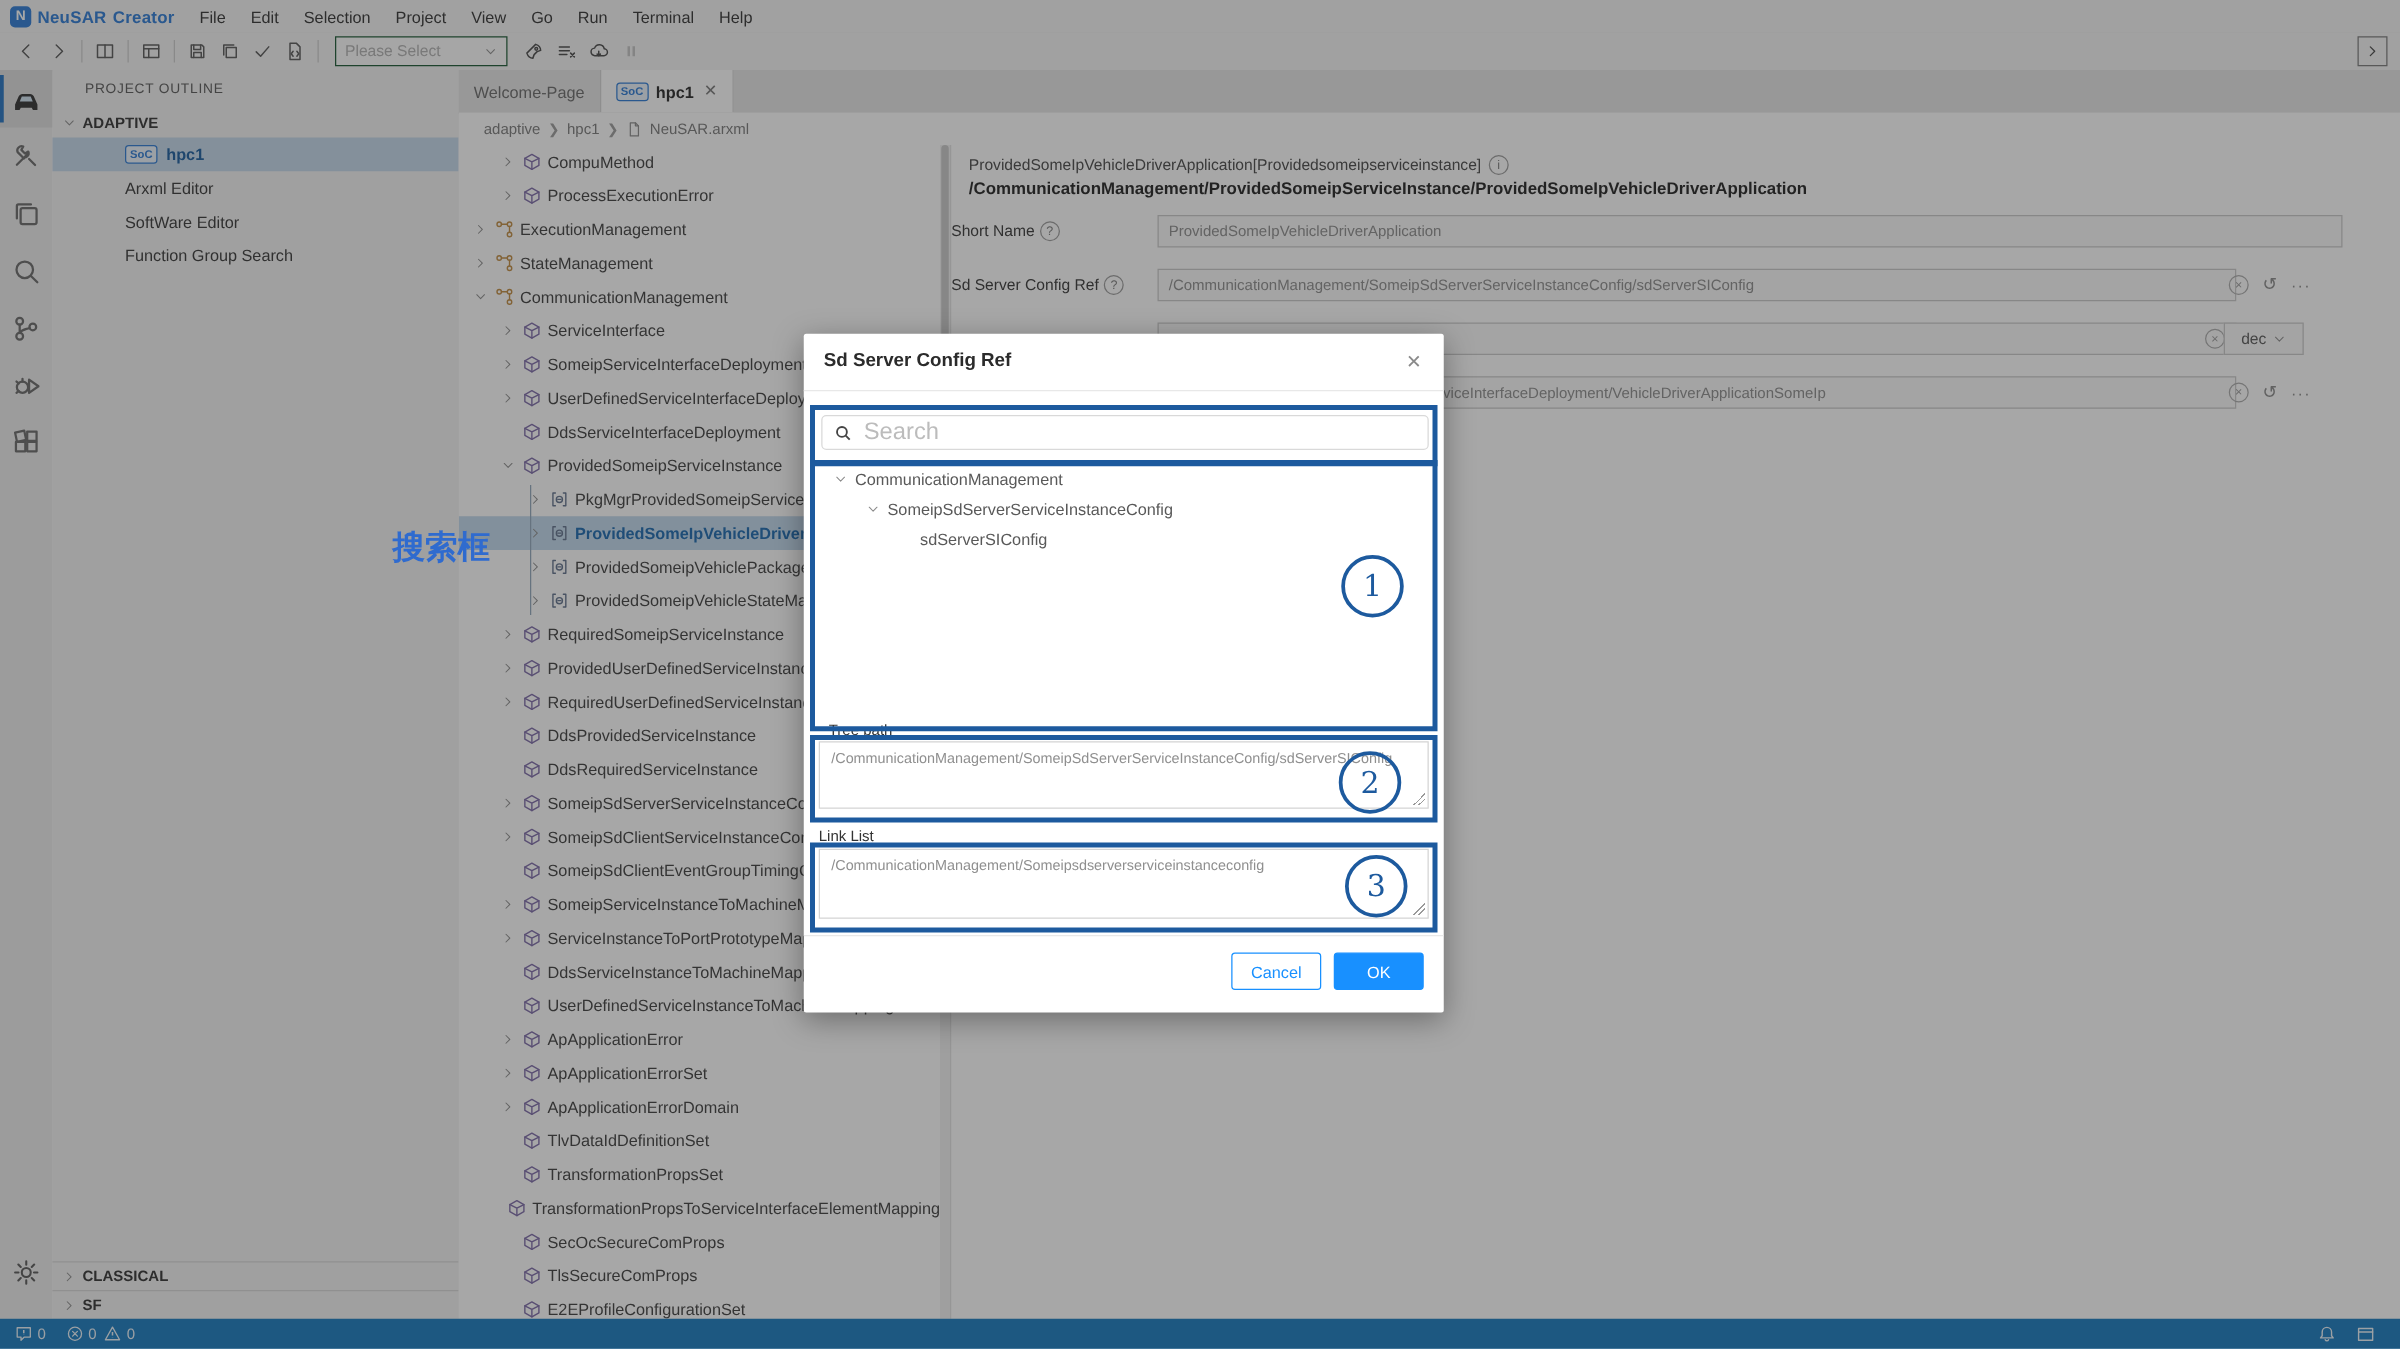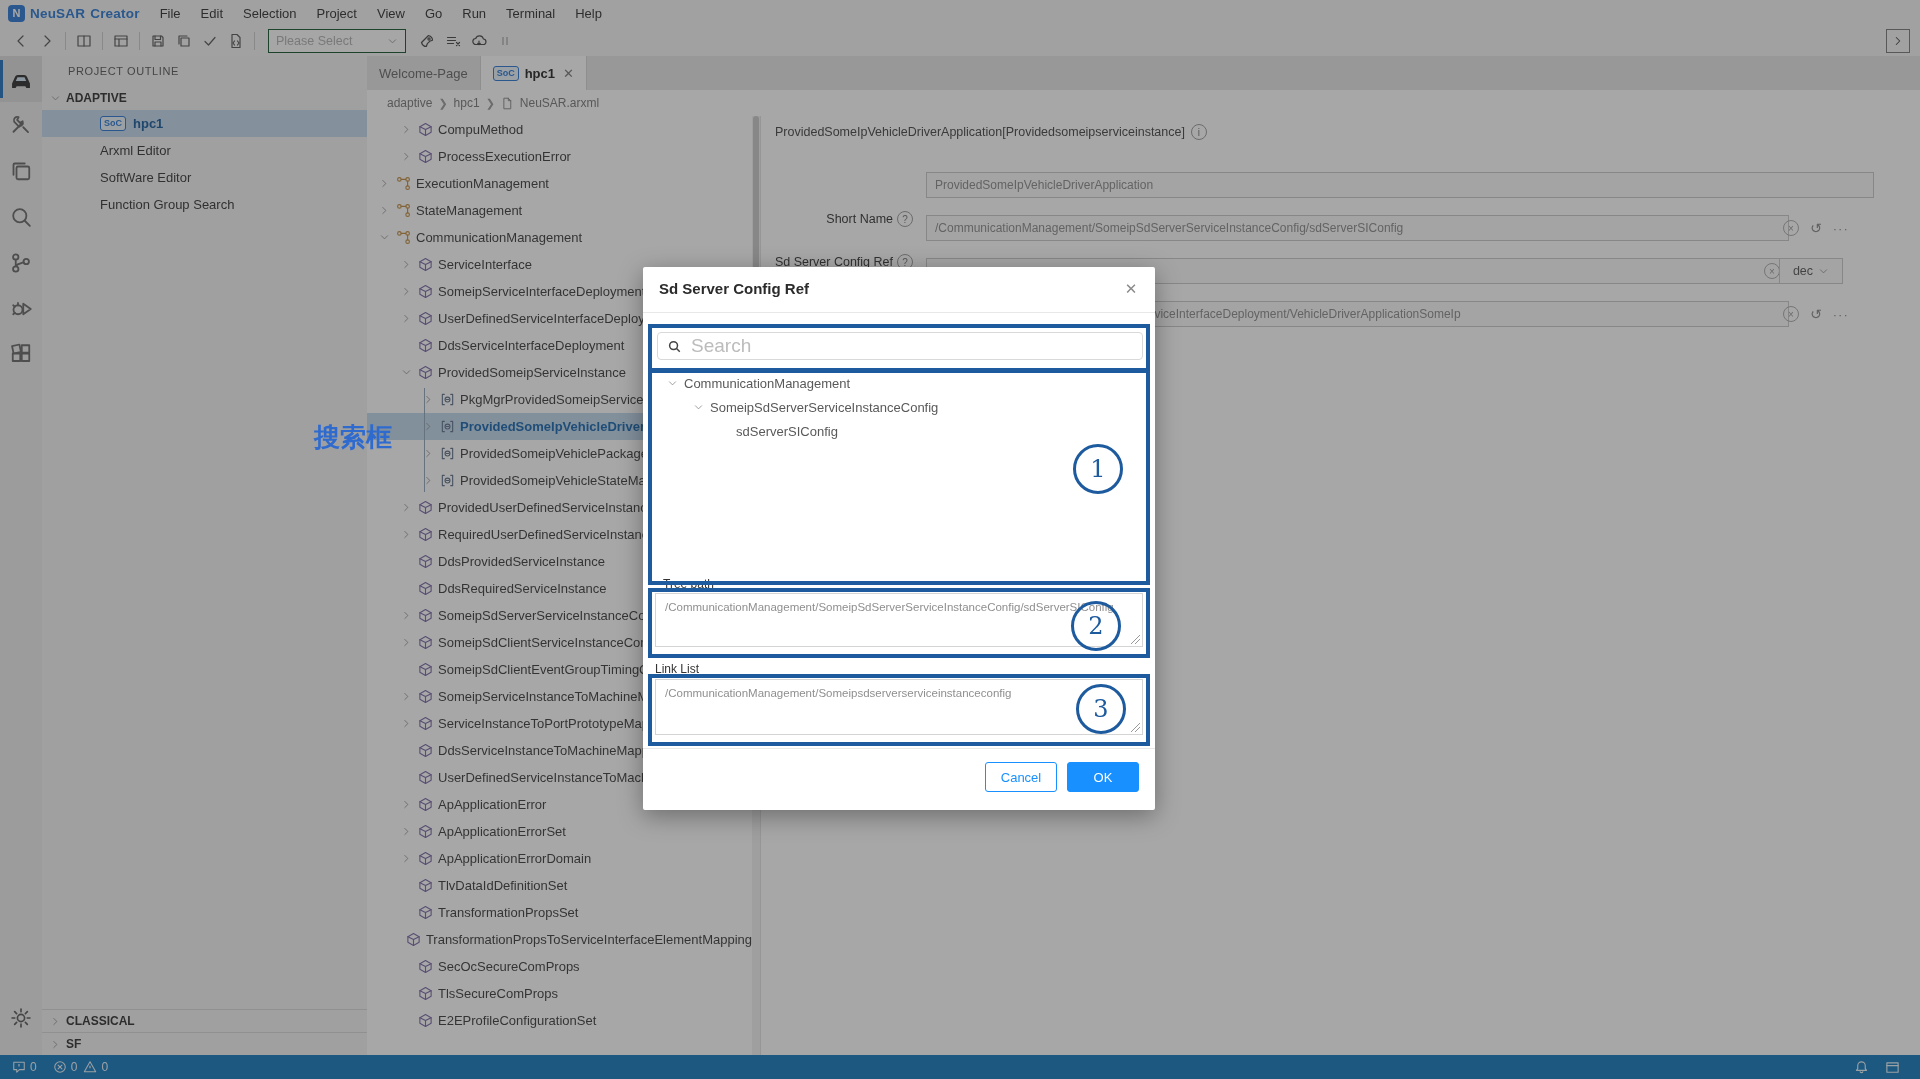--- a/index.html
+++ b/index.html
@@ -72,21 +72,21 @@
   .tree-row .chev{width:14px;display:flex;justify-content:center;}
   .tree-row.selected{background:#c0d8ec;color:#1565ad;font-weight:bold;}
   #tree-guide{position:absolute;left:57px;width:1px;background:#8fa6ba;}
 
   
   #details{position:absolute;left:393px;top:60px;right:0;bottom:0;background:#fff;border-left:1px solid #e2e2e2;}
   #d-title1{position:absolute;left:14px;top:8px;font-size:12.5px;color:#444;display:flex;gap:6px;align-items:center;}
   #d-title2{position:absolute;left:14px;top:27px;font-size:13.5px;font-weight:bold;color:#1d1d1d;}
   .d-row{position:absolute;left:0;right:0;height:26px;}
   .d-label{position:absolute;left:0;width:152px;text-align:right;font-size:12.5px;color:#333;top:5px;
-    display:flex;justify-content:flex-end;gap:4px;align-items:center;margin-top:34px;}
+    display:flex;gap:4px;align-items:center;}
   .d-input{position:absolute;left:165px;height:24px;border:1px solid #c9c9c9;background:#fafafa;
     font-size:12px;color:#8a8a8a;display:flex;align-items:center;padding:0 8px;overflow:hidden;white-space:nowrap;}
   .d-acts{position:absolute;display:flex;gap:11px;align-items:center;top:5px;color:#8a8a8a;}
   .qmark{width:14px;height:14px;border:1px solid #999;border-radius:50%;font-size:10px;color:#777;
     display:inline-flex;align-items:center;justify-content:center;flex:none;}
   .circx{width:14px;height:14px;border:1px solid #aaa;border-radius:50%;font-size:10px;color:#999;
     display:inline-flex;align-items:center;justify-content:center;}
   .hist{font-size:14px;color:#888;font-family:"DejaVu Sans",sans-serif;}
   .more{font-size:13px;color:#888;letter-spacing:1px;}
   #dec-select{position:absolute;left:1018px;width:62px;height:24px;border:1px solid #c9c9c9;background:#fafafa;
@@ -600,20 +600,34 @@
             <svg width="11" height="11" viewBox="0 0 16 16" fill="none">
               <path d="M5.5 3.5l4.5 4.5-4.5 4.5" stroke="#8a8a8a" stroke-width="1.2" fill="none" stroke-linecap="round" stroke-linejoin="round"></path>
             </svg>
           </span>
           <span class="ic">
             <svg width="15" height="15" viewBox="0 0 16 16" fill="none">
               <path d="M8 1.6L14 5v6L8 14.4 2 11V5z" stroke="#7a68a6" stroke-width="1.2" fill="none" stroke-linecap="round" stroke-linejoin="round"></path>
               <path d="M2 5l6 3.1L14 5M8 8.1v6.3" stroke="#7a68a6" stroke-width="1.2" fill="none" stroke-linecap="round" stroke-linejoin="round"></path>
             </svg>
           </span>
+          <span>RequiredSomeipServiceInstance</span>
+        </div>
+        <div class="tree-row lv2">
+          <span class="chev">
+            <svg width="11" height="11" viewBox="0 0 16 16" fill="none">
+              <path d="M5.5 3.5l4.5 4.5-4.5 4.5" stroke="#8a8a8a" stroke-width="1.2" fill="none" stroke-linecap="round" stroke-linejoin="round"></path>
+            </svg>
+          </span>
+          <span class="ic">
+            <svg width="15" height="15" viewBox="0 0 16 16" fill="none">
+              <path d="M8 1.6L14 5v6L8 14.4 2 11V5z" stroke="#7a68a6" stroke-width="1.2" fill="none" stroke-linecap="round" stroke-linejoin="round"></path>
+              <path d="M2 5l6 3.1L14 5M8 8.1v6.3" stroke="#7a68a6" stroke-width="1.2" fill="none" stroke-linecap="round" stroke-linejoin="round"></path>
+            </svg>
+          </span>
           <span>ProvidedUserDefinedServiceInstance</span>
         </div>
         <div class="tree-row lv2">
           <span class="chev">
             <svg width="11" height="11" viewBox="0 0 16 16" fill="none">
               <path d="M5.5 3.5l4.5 4.5-4.5 4.5" stroke="#8a8a8a" stroke-width="1.2" fill="none" stroke-linecap="round" stroke-linejoin="round"></path>
             </svg>
           </span>
           <span class="ic">
             <svg width="15" height="15" viewBox="0 0 16 16" fill="none">
@@ -835,20 +849,21 @@
       </div>
     <div id="treescroll">
         <div class="thumb"></div>
       </div>
 
     <div id="details">
       <div id="d-title1">
         <span>ProvidedSomeIpVehicleDriverApplication[Providedsomeipserviceinstance]</span>
         <span class="qmark">i</span>
       </div>
+      <div id="d-title2">/CommunicationManagement/ProvidedSomeipServiceInstance/ProvidedSomeIpVehicleDriverApplication</div>
       <div id="d-fields">
           <div class="d-row" style="top: 56px;">
             <div class="d-label">
               <span>Short Name</span>
               <span class="qmark">?</span>
             </div>
             <div class="d-input" style="width: 930px;">
               <span>ProvidedSomeIpVehicleDriverApplication</span>
             </div>
           </div>

